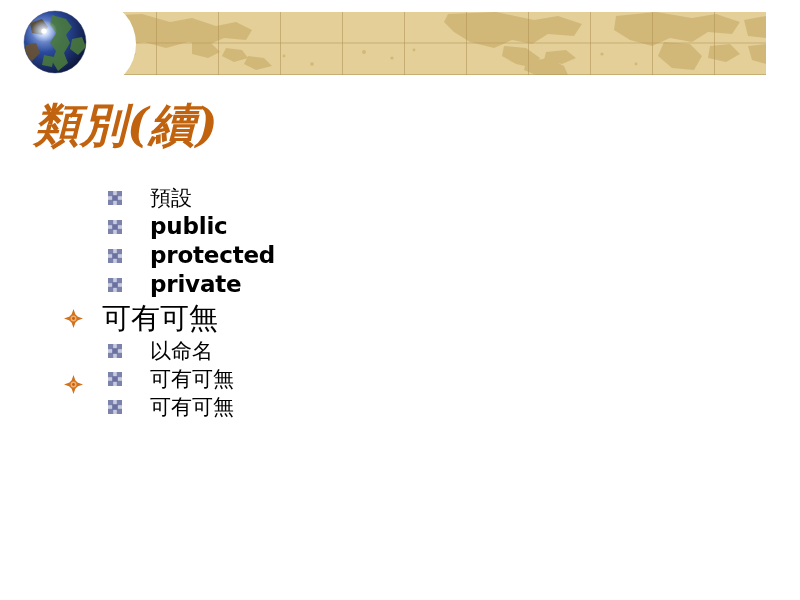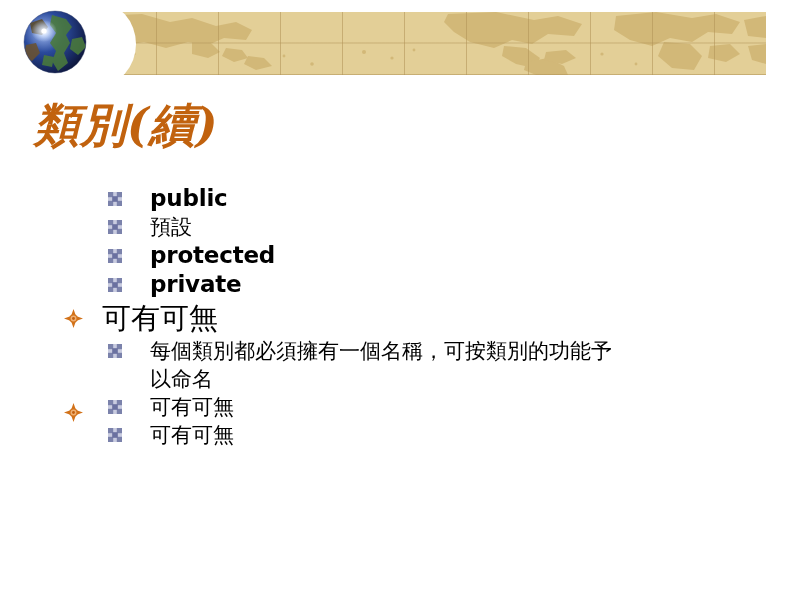--- a/index.html
+++ b/index.html
@@ -228,37 +228,37 @@
       <circle cx="22" cy="22" r="2.6" fill="#ffffff"></circle>
       <circle cx="33" cy="33" r="31" fill="none" stroke="#2a3a66" stroke-width="0.8" opacity="0.5"></circle>
     </svg>
   </div>
 
   <div class="slide-title">類別(續)</div>
 
   <div class="body-area">
 
     <div class="lvl2-group">
+      <div class="lvl2">
+        <svg class="bullet2" viewBox="0 0 14 14">
+          <rect x="0" y="0" width="14" height="14" fill="#7b82ab"></rect>
+          <rect x="5.2" y="0" width="3.6" height="14" fill="#c9cce0"></rect>
+          <rect x="0" y="5.2" width="14" height="3.6" fill="#c9cce0"></rect>
+          <rect x="4.2" y="4.2" width="5.6" height="5.6" fill="#6a71a0"></rect>
+        </svg>
+        <span class="txt">預設</span>
+      </div>
       <div class="lvl2 latin">
         <svg class="bullet2" viewBox="0 0 14 14">
           <rect x="0" y="0" width="14" height="14" fill="#7b82ab"></rect>
           <rect x="5.2" y="0" width="3.6" height="14" fill="#c9cce0"></rect>
           <rect x="0" y="5.2" width="14" height="3.6" fill="#c9cce0"></rect>
           <rect x="4.2" y="4.2" width="5.6" height="5.6" fill="#6a71a0"></rect>
         </svg>
         <span class="txt">public</span>
-      </div>
-      <div class="lvl2">
-        <svg class="bullet2" viewBox="0 0 14 14">
-          <rect x="0" y="0" width="14" height="14" fill="#7b82ab"></rect>
-          <rect x="5.2" y="0" width="3.6" height="14" fill="#c9cce0"></rect>
-          <rect x="0" y="5.2" width="14" height="3.6" fill="#c9cce0"></rect>
-          <rect x="4.2" y="4.2" width="5.6" height="5.6" fill="#6a71a0"></rect>
-        </svg>
-        <span class="txt">預設</span>
       </div>
       <div class="lvl2 latin">
         <svg class="bullet2" viewBox="0 0 14 14">
           <rect x="0" y="0" width="14" height="14" fill="#7b82ab"></rect>
           <rect x="5.2" y="0" width="3.6" height="14" fill="#c9cce0"></rect>
           <rect x="0" y="5.2" width="14" height="3.6" fill="#c9cce0"></rect>
           <rect x="4.2" y="4.2" width="5.6" height="5.6" fill="#6a71a0"></rect>
         </svg>
         <span class="txt">protected</span>
       </div>
@@ -283,21 +283,20 @@
       <span class="txt">可有可無</span>
     </div>
     <div class="lvl2-group">
       <div class="lvl2 wrap">
         <svg class="bullet2" viewBox="0 0 14 14">
           <rect x="0" y="0" width="14" height="14" fill="#7b82ab"></rect>
           <rect x="5.2" y="0" width="3.6" height="14" fill="#c9cce0"></rect>
           <rect x="0" y="5.2" width="14" height="3.6" fill="#c9cce0"></rect>
           <rect x="4.2" y="4.2" width="5.6" height="5.6" fill="#6a71a0"></rect>
         </svg>
-        <span class="wrapline">每個類別都必須擁有一個名稱，可按類別的功能予</span>
         <span class="wrapline">以命名</span>
       </div>
     </div>
 
     <div class="lvl1">
       <svg class="bullet1" viewBox="0 0 20 20">
         <path d="M10 0 L12.6 7.4 L20 10 L12.6 12.6 L10 20 L7.4 12.6 L0 10 L7.4 7.4 Z" fill="#d2721a"></path>
         <circle cx="10" cy="10" r="4.6" fill="#d2721a"></circle>
         <circle cx="10" cy="10" r="3.1" fill="#f0b072"></circle>
         <circle cx="10" cy="10" r="1.5" fill="#c2600f"></circle>

